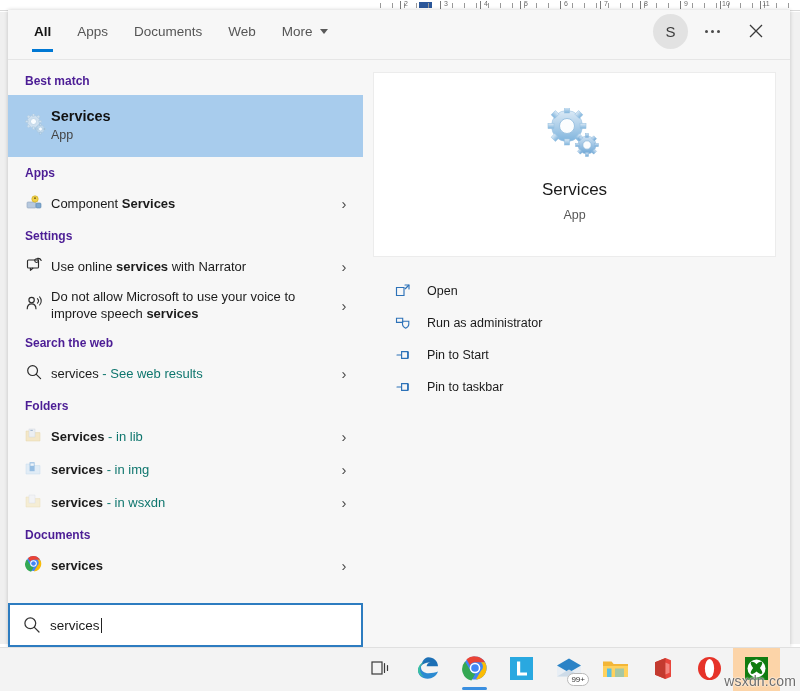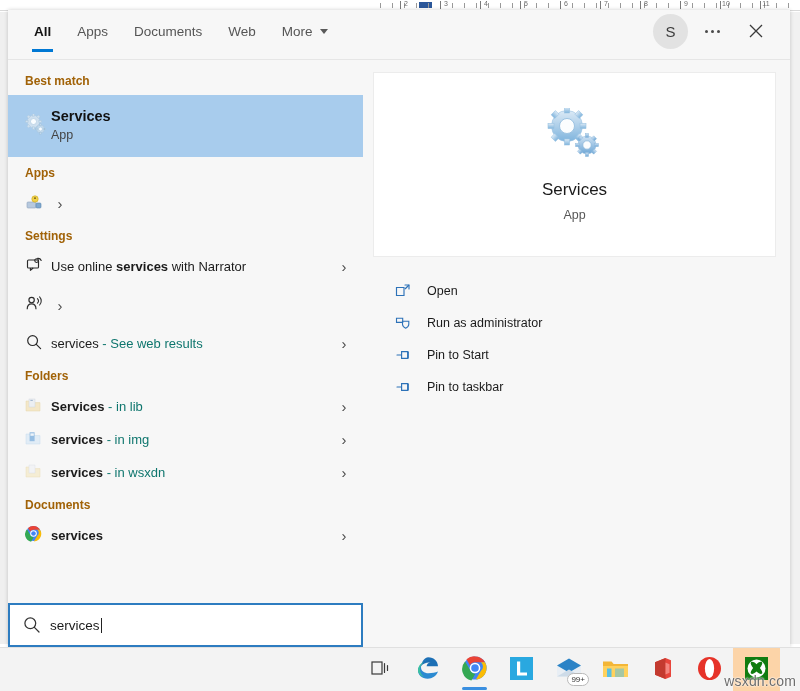--- a/index.html
+++ b/index.html
@@ -89,21 +89,21 @@
   .dots i { width: 3px; height: 3px; border-radius: 50%; background: #4a4a4a; display: block; }
 
   
   .results {
     width: 355px; flex: 0 0 355px;
     background: #f7f7f7;
     padding-top: 5px;
     overflow: hidden;
   }
   .section-title {
-    font-size: 12px; font-weight: bold; color: #a16207;
+    font-size: 12px; font-weight: bold; color: #4c1d95;
     padding: 9px 0 7px 17px;
   }
   .row {
     display: flex; align-items: center; min-height: 33px;
     padding: 0 10px 0 17px; cursor: default; position: relative;
   }
   .row.best {
     min-height: 62px; background: #a8cced; align-items: center;
     padding-top: 4px; padding-bottom: 4px;
   }
@@ -331,20 +331,21 @@
           <div class="section-title">Apps</div>
           <div class="row">
             <div class="row-ico">
               <span style="display: block;"><svg width="18" height="18" viewBox="0 0 18 18">
         <rect x="2" y="9" width="9" height="6" rx="1" fill="#b7c9de" stroke="#8ea3bd" stroke-width=".6"></rect>
         <circle cx="10" cy="6" r="3.2" fill="#f2d24a" stroke="#c9a81e" stroke-width=".6"></circle>
         <path d="M9 4.6h2v1.2H9z" fill="#6d5a10"></path>
         <rect x="11" y="10" width="5" height="5" rx="1" fill="#7fa8cf" stroke="#5d88b0" stroke-width=".6"></rect>
       </svg></span>
             </div>
+            <div class="row-txt"><span>Component </span><span class="b">Services</span></div>
             <div class="chev">›</div>
           </div>
           <div class="section-title">Settings</div>
           <div class="row">
             <div class="row-ico">
               <span style="display: block;"><svg width="19" height="19" viewBox="0 0 19 19">
         <rect x="2.5" y="5" width="11" height="8" rx="1.1" fill="none" stroke="#2b2b2b" stroke-width="1.15"></rect>
         <path d="M5.4 13 L5.4 15.3 L8.2 13" fill="none" stroke="#2b2b2b" stroke-width="1.15" stroke-linejoin="round"></path>
         <path d="M12.6 3.4 a3.4 3.4 0 0 1 3.6 2.1" fill="none" stroke="#2b2b2b" stroke-width="1.1" stroke-linecap="round"></path>
         <circle cx="11.6" cy="5.6" r="1.9" fill="none" stroke="#2b2b2b" stroke-width="1.05"></circle>
@@ -355,22 +356,24 @@
           </div>
           <div class="row two">
             <div class="row-ico">
               <span style="display: block;"><svg width="19" height="19" viewBox="0 0 19 19">
         <circle cx="6.6" cy="6" r="2.7" fill="none" stroke="#2b2b2b" stroke-width="1.15"></circle>
         <path d="M2.2 15.2 c0-3.4 2-5.3 4.4-5.3 s4.4 1.9 4.4 5.3" fill="none" stroke="#2b2b2b" stroke-width="1.15"></path>
         <path d="M12.4 4.6 a3.3 3.3 0 0 1 0 4.6" fill="none" stroke="#2b2b2b" stroke-width="1.05" stroke-linecap="round"></path>
         <path d="M14.6 2.8 a6 6 0 0 1 0 8.2" fill="none" stroke="#2b2b2b" stroke-width="1.05" stroke-linecap="round"></path>
       </svg></span>
             </div>
-            <div class="chev">›</div>
-          </div>
+            <div class="row-txt"><span>Do not allow Microsoft to use your voice to improve speech </span><span class="b">services</span></div>
+            <div class="chev">›</div>
+          </div>
+          <div class="section-title">Search the web</div>
           <div class="row">
             <div class="row-ico">
               <span style="display: block;"><svg width="18" height="18" viewBox="0 0 18 18">
         <circle cx="7.6" cy="7.6" r="4.9" fill="none" stroke="#2b2b2b" stroke-width="1.2"></circle>
         <path d="M11.3 11.3 L15.6 15.6" stroke="#2b2b2b" stroke-width="1.2" stroke-linecap="round"></path>
       </svg></span>
             </div>
             <div class="row-txt"><span>services</span><span class="dim"> - See web results</span></div>
             <div class="chev">›</div>
           </div>

